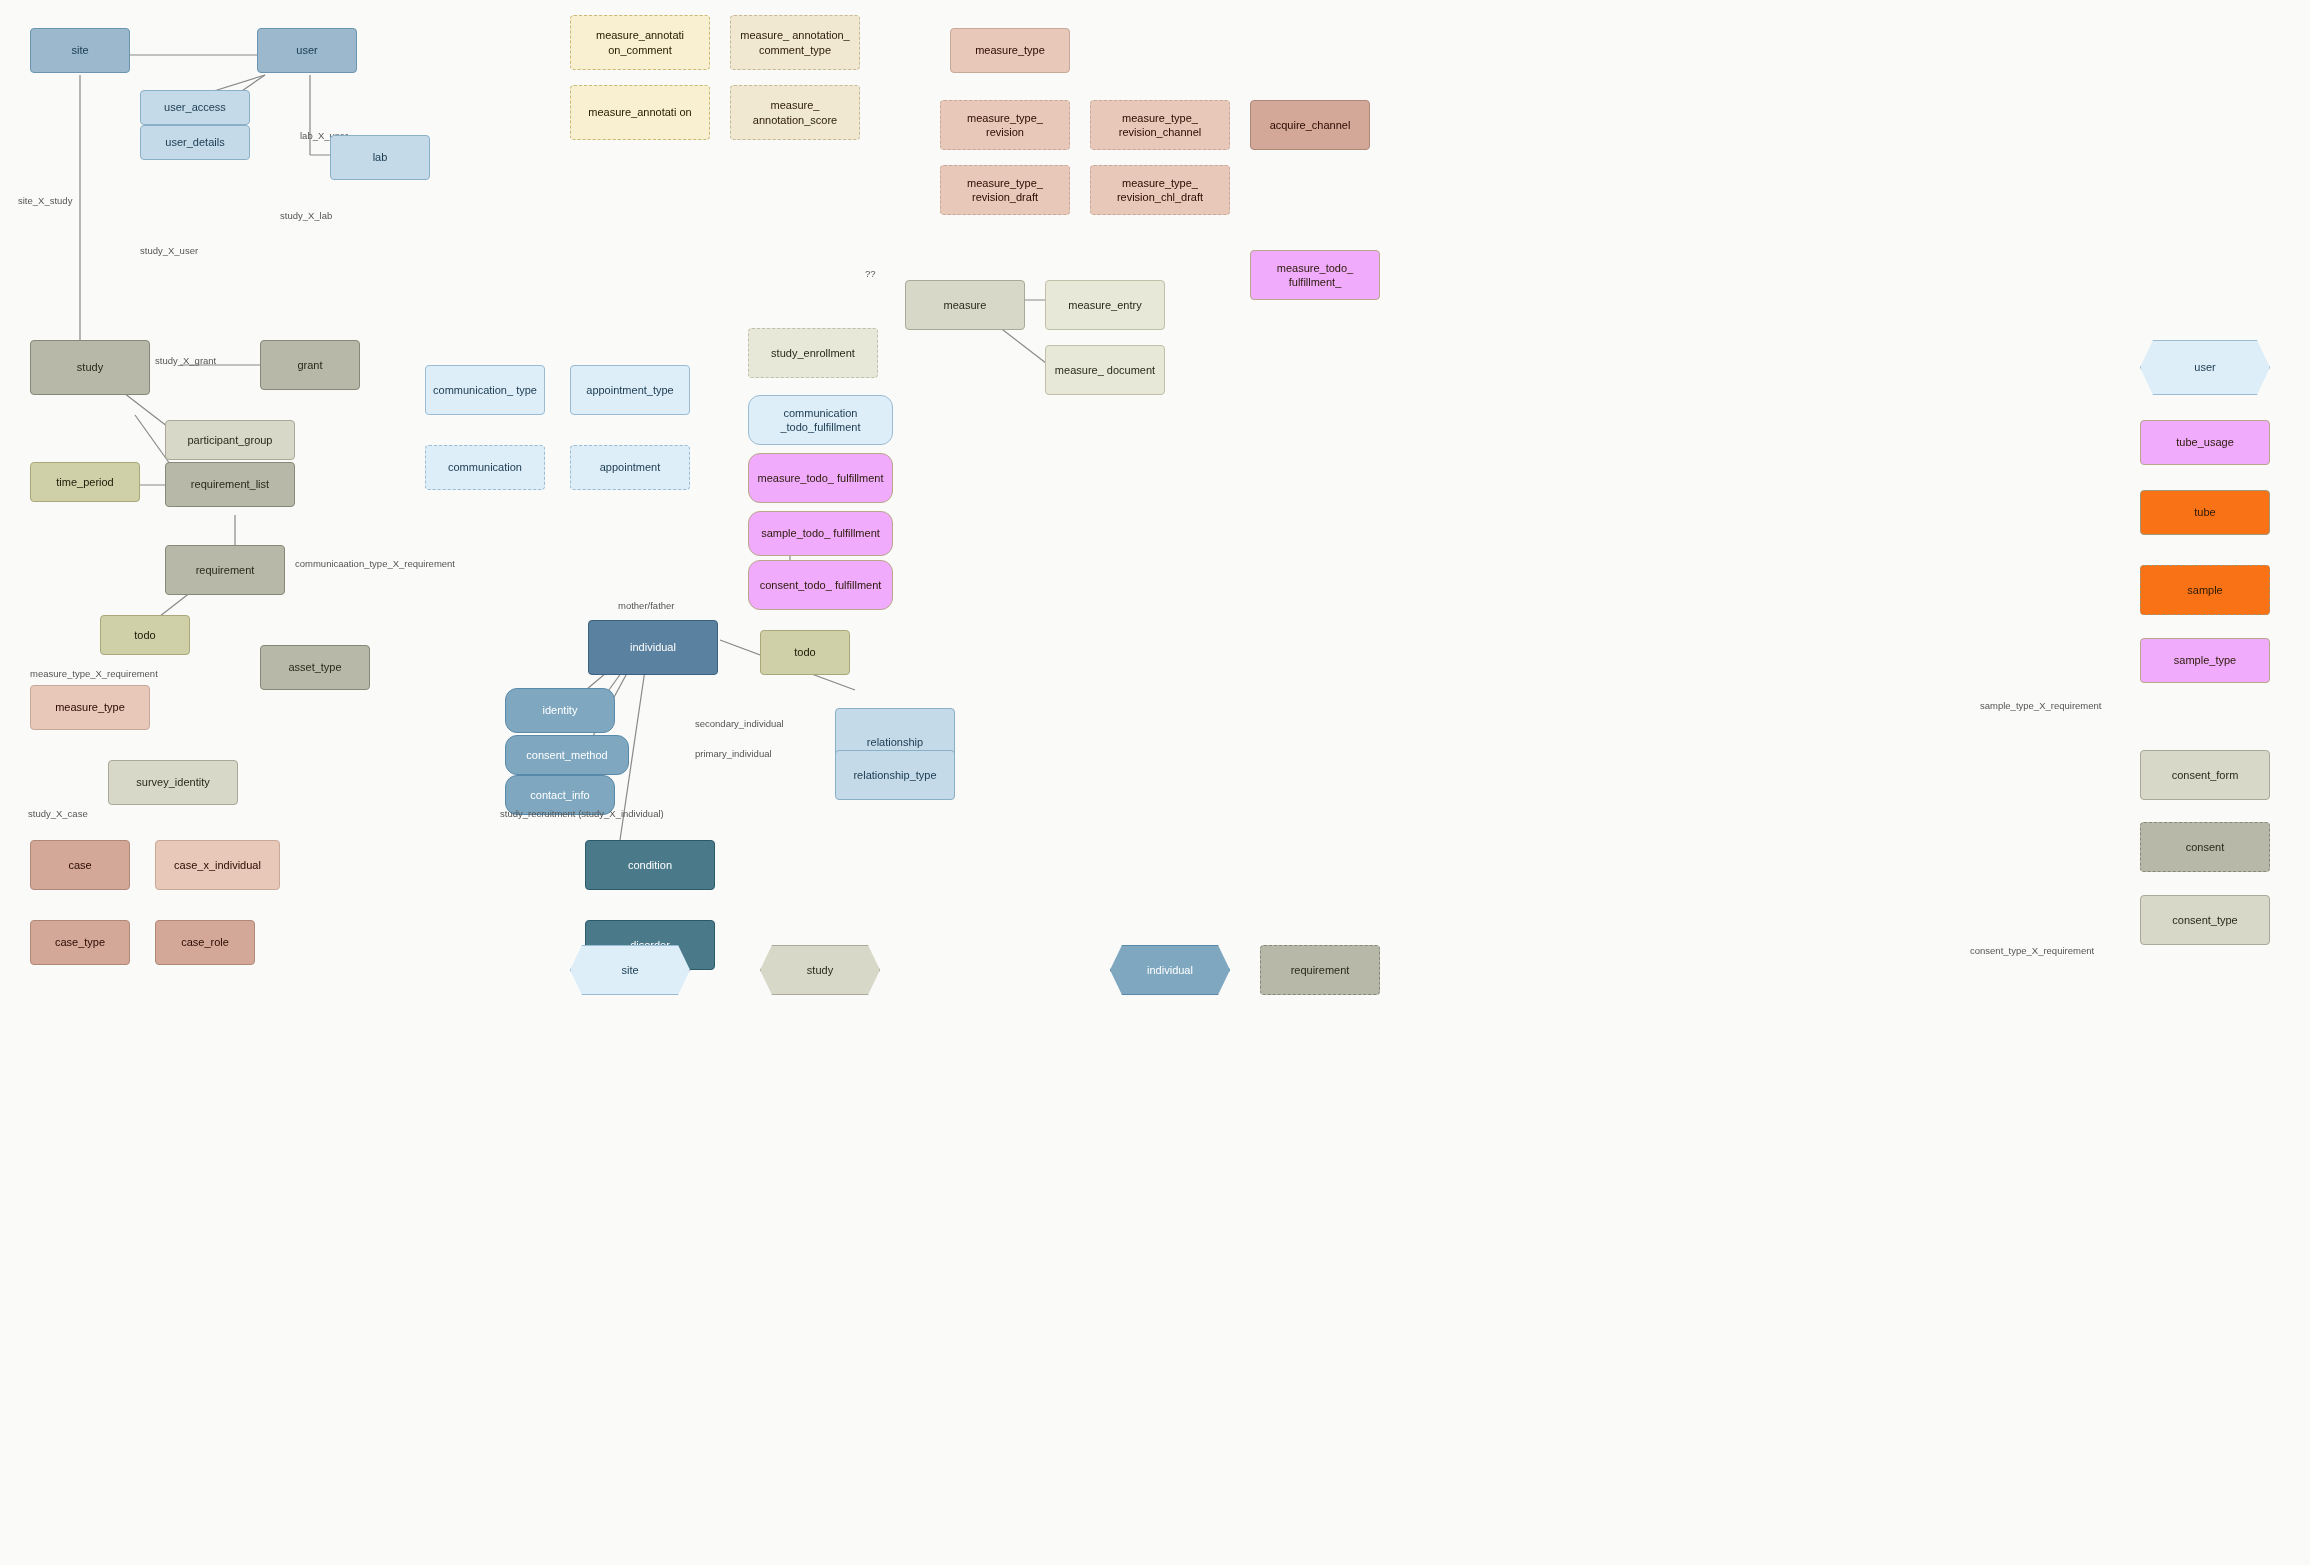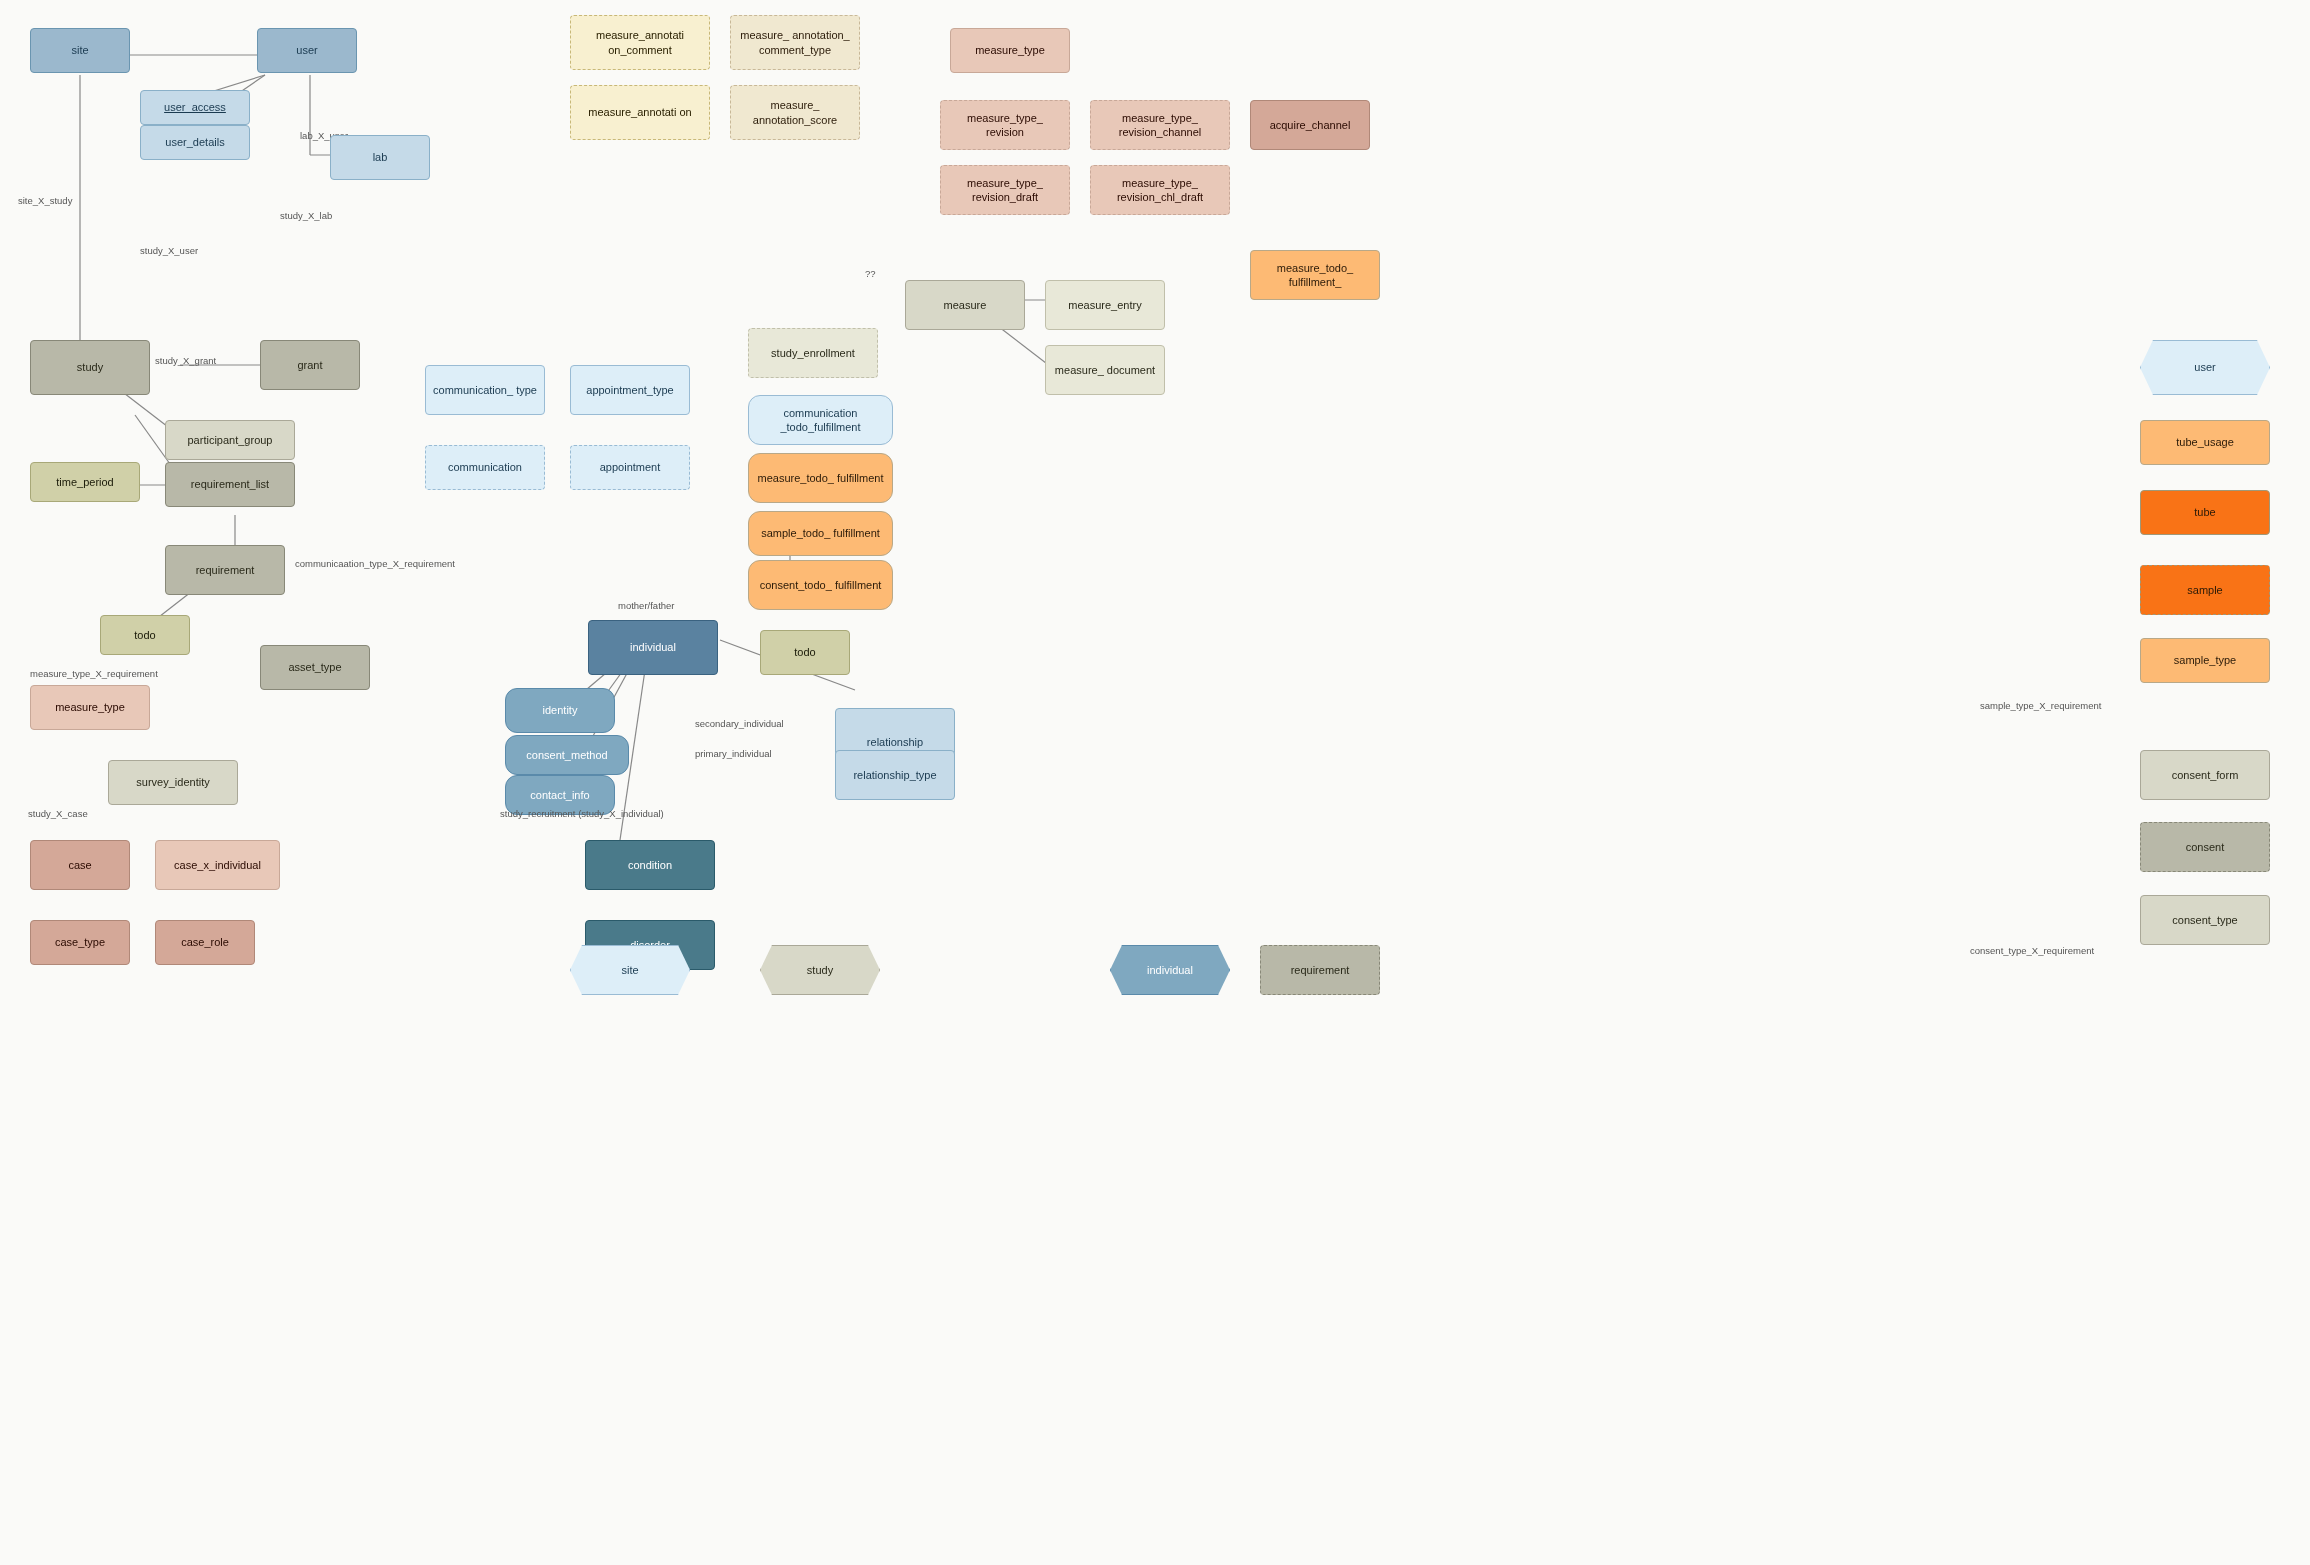--- a/index.html
+++ b/index.html
@@ -39,21 +39,21 @@
     .c-blue { background: #9bb8cd; border-color: #6a95b0; color: #1a3a50; }
     .c-blue-light { background: #c5dae8; border-color: #8ab0c8; color: #1a3a50; }
     .c-blue-pale { background: #ddeef8; border-color: #99bbd4; color: #1a3a50; }
     .c-blue-mid { background: #7fa8c0; border-color: #5a8aaa; color: #fff; }
     .c-blue-dark { background: #5a82a0; border-color: #3a6280; color: #fff; }
     .c-teal-dark { background: #4a7a8a; border-color: #2a5a6a; color: #fff; }
     .c-gray { background: #b8b8a8; border-color: #888878; color: #2a2a1a; }
     .c-gray-light { background: #d8d8c8; border-color: #aaa898; color: #2a2a1a; }
     .c-gray-pale { background: #e8e8d8; border-color: #c0bfaa; color: #2a2a1a; }
     .c-tan { background: #f97316; border-color: #a09878; color: #2a1a08; }
-    .c-tan-light { background: #fdba74; border-color: #b8a888; color: #2a1a08; }
+    .c-tan-light { background: #f0abfc; border-color: #b8a888; color: #2a1a08; }
     .c-tan-pale { background: #f0e8d0; border-color: #c8b898; color: #2a1a08; }
     .c-salmon { background: #d4a898; border-color: #b08878; color: #2a0a00; }
     .c-salmon-light { background: #e8c8b8; border-color: #c8a898; color: #2a0a00; }
     .c-olive-light { background: #d0d0a8; border-color: #a8a878; color: #1a1a08; }
     .c-yellow-pale { background: #f8f0d0; border-color: #c8b878; color: #2a2000; }
 
     .conn-label {
       position: absolute;
       font-size: 9.5px;
       color: #555;
@@ -120,21 +120,21 @@
 </svg>
 
 <div class="node node-rect c-blue" style="left:30px;top:28px;width:100px;height:45px;">
   <span>site</span>
 </div>
 
 <div class="node node-rect c-blue" style="left:257px;top:28px;width:100px;height:45px;">
   <span>user</span>
 </div>
 
-<div class="node node-rect c-blue-light" style="left:140px;top:90px;width:110px;height:35px;text-decoration:underline;">
+<div class="node node-rect c-blue-light" style="left:140px;top:90px;width:110px;height:35px;">
   <span>user_access</span>
 </div>
 
 <div class="node node-rect c-blue-light" style="left:140px;top:125px;width:110px;height:35px;">
   <span>user_details</span>
 </div>
 
 <div class="conn-label" style="left:300px;top:130px;">
   <span>lab_X_user</span>
 </div>

